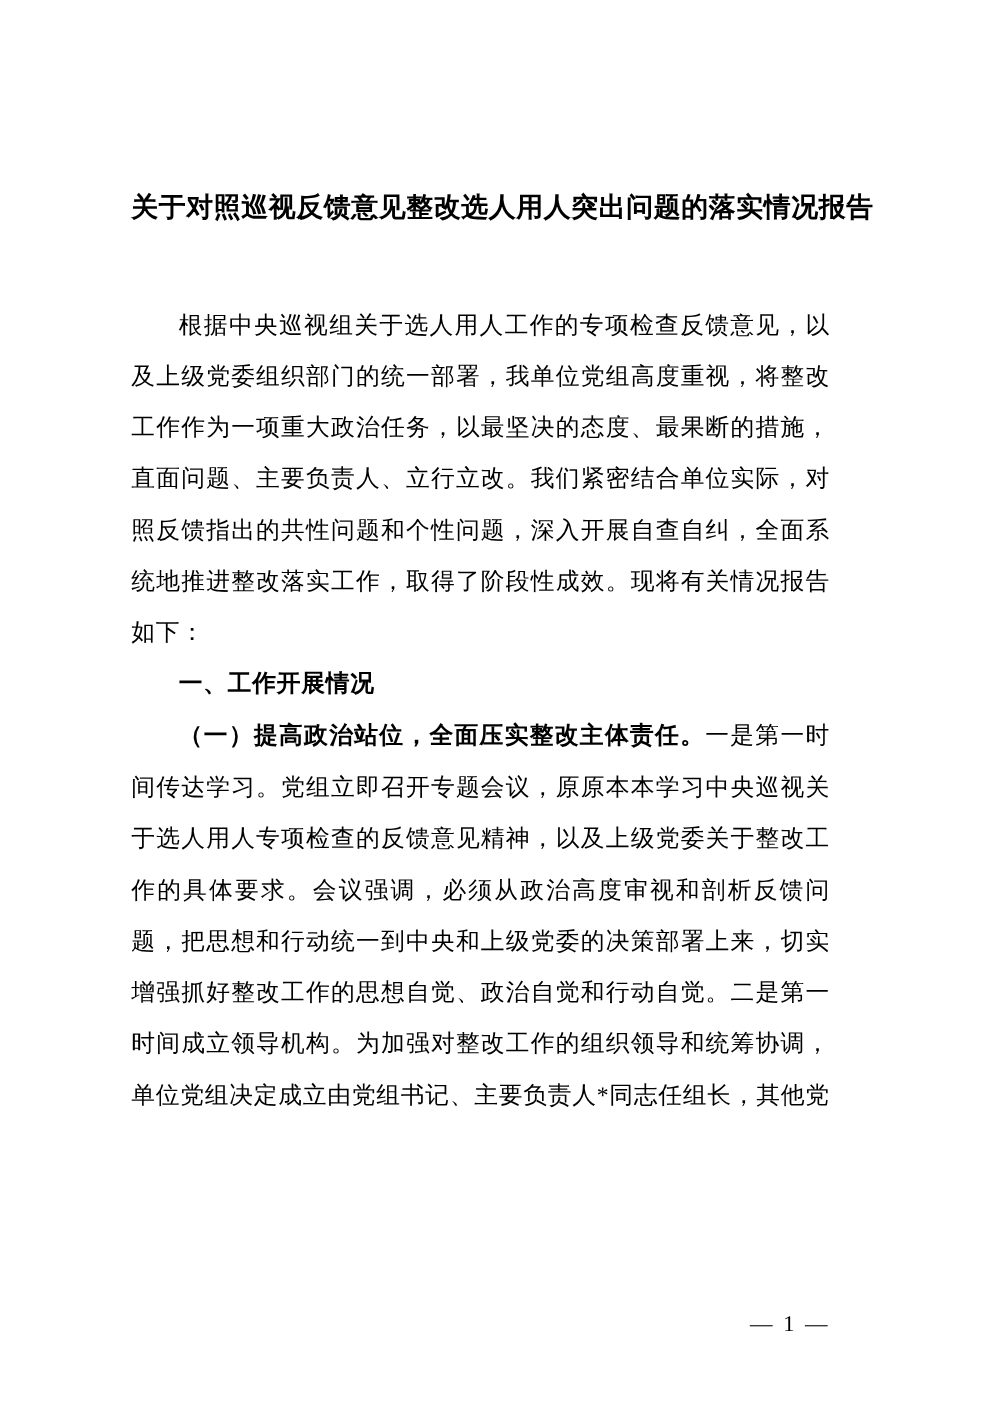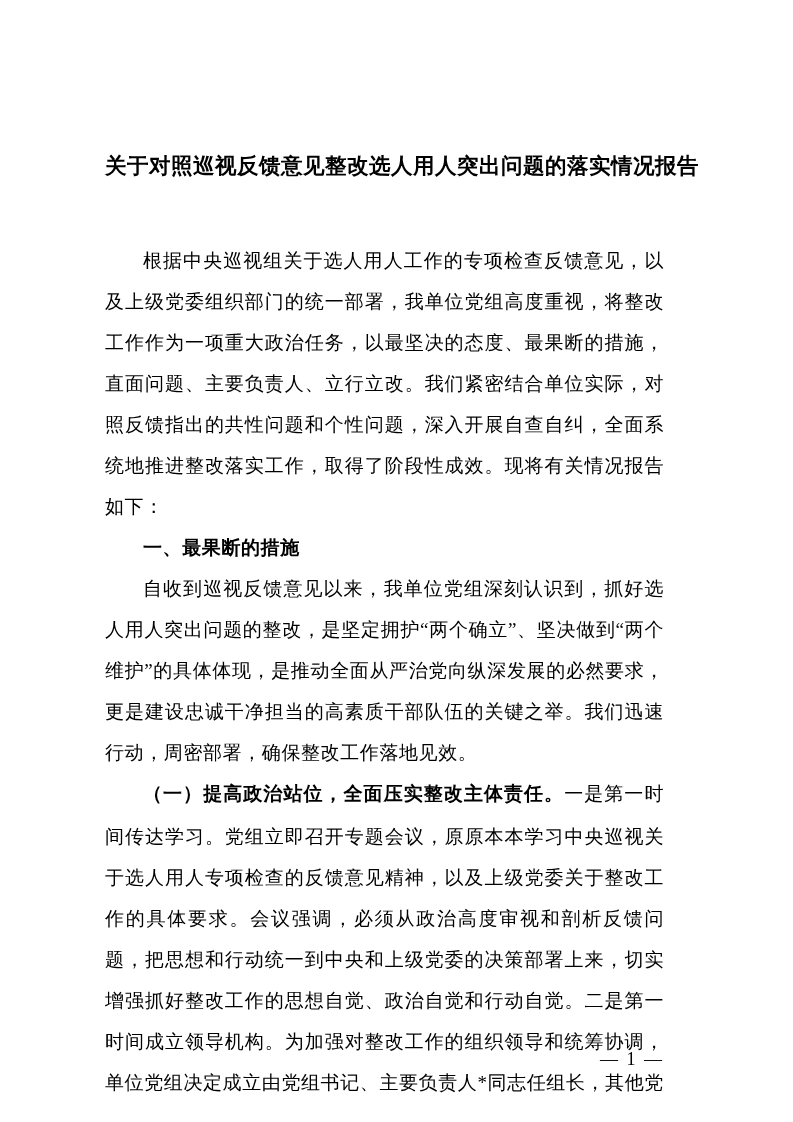--- a/index.html
+++ b/index.html
@@ -77,21 +77,20 @@
 </style>
 </head>
 <body>
 
 <div class="page">
 
   <h1 class="doc-title">关于对照巡视反馈意见整改选人用人突出问题的落实情况报告</h1>
 
   <p class="body-text">根据中央巡视组关于选人用人工作的专项检查反馈意见，以及上级党委组织部门的统一部署，我单位党组高度重视，将整改工作作为一项重大政治任务，以最坚决的态度、最果断的措施，直面问题、主要负责人、立行立改。我们紧密结合单位实际，对照反馈指出的共性问题和个性问题，深入开展自查自纠，全面系统地推进整改落实工作，取得了阶段性成效。现将有关情况报告如下：</p>
 
-  <h2 class="section-heading">一、最果断的措施</h2>
+  <h2 class="section-heading">一、工作开展情况</h2>
 
-  <p class="body-text">自收到巡视反馈意见以来，我单位党组深刻认识到，抓好选人用人突出问题的整改，是坚定拥护“两个确立”、坚决做到“两个维护”的具体体现，是推动全面从严治党向纵深发展的必然要求，更是建设忠诚干净担当的高素质干部队伍的关键之举。我们迅速行动，周密部署，确保整改工作落地见效。</p>
 
   <p class="sub-heading-para"><span class="sub-lead">（一）提高政治站位，全面压实整改主体责任。</span><span>一是第一时间传达学习。党组立即召开专题会议，原原本本学习中央巡视关于选人用人专项检查的反馈意见精神，以及上级党委关于整改工作的具体要求。会议强调，必须从政治高度审视和剖析反馈问题，把思想和行动统一到中央和上级党委的决策部署上来，切实增强抓好整改工作的思想自觉、政治自觉和行动自觉。二是第一时间成立领导机构。为加强对整改工作的组织领导和统筹协调，单位党组决定成立由党组书记、主要负责人*同志任组长，其他党</span></p>
 
   <div class="footer">— 1 —</div>
 
 </div>
 
 </body></html>

